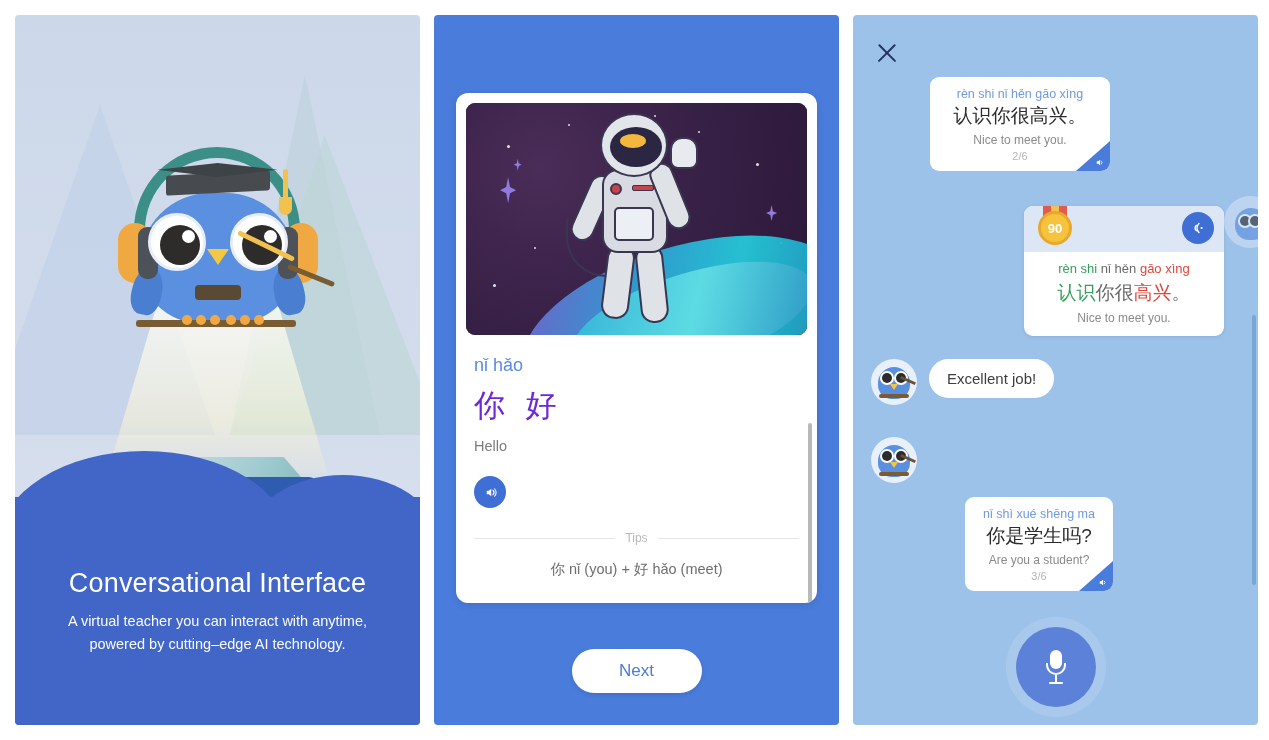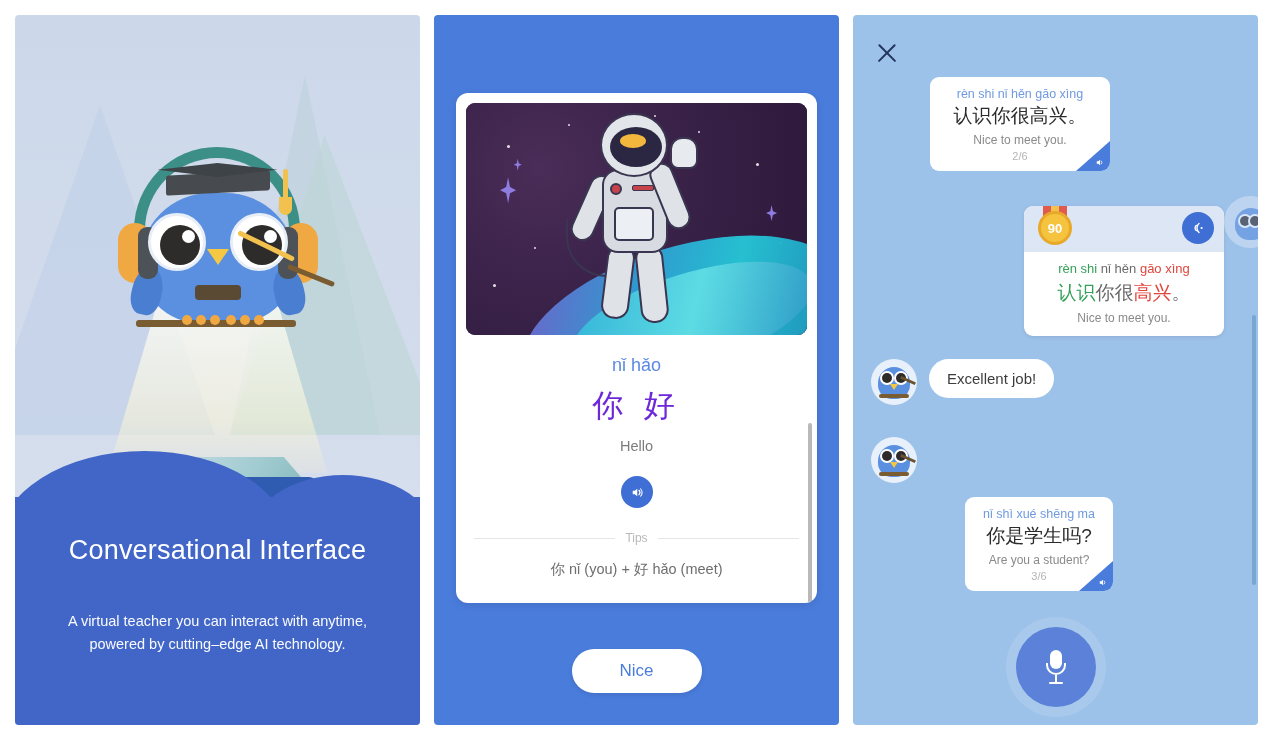--- a/index.html
+++ b/index.html
@@ -146,21 +146,21 @@
     background:#4166c7; border-radius:50% 50% 0 0 / 100% 100% 0 0;
   }
   .p1 .wave-front:after{
     content:''; position:absolute; right:-4%; top:-22px; width:46%; height:62px;
     background:#4166c7; border-radius:50% 50% 0 0 / 100% 100% 0 0;
   }
   .p1 .copy {
     position:absolute; left:0; right:0; bottom:70px;
     text-align:center; color:#fff;
   }
-  .p1 .copy h1 { font-size:27px; font-weight:400; letter-spacing:.2px; margin-bottom:44px; }
+  .p1 .copy h1 { font-size:27px; font-weight:400; letter-spacing:.2px; margin-bottom:11px; }
   .p1 .copy p { font-size:14.5px; line-height:1.55; font-weight:400; opacity:.97; }
 
   
   .p2 { background:#4a7cdc; }
   .p2 .topbar { display:flex; align-items:center; gap:16px; padding:26px 22px 0 22px; }
   .icon-x { width:24px; height:24px; position:relative; cursor:pointer; flex:0 0 24px;}
   .icon-x:before,.icon-x:after{content:'';position:absolute;left:0;top:11px;width:24px;height:2.4px;background:#fff;border-radius:2px;}
   .icon-x:before{transform:rotate(45deg);} .icon-x:after{transform:rotate(-45deg);}
   .progress { flex:1; height:11px; background:#f2f4f8; border-radius:6px; position:relative; }
   .progress .fill { position:absolute;left:0;top:0;bottom:0;background:#6cd016;border-radius:6px; }
@@ -199,21 +199,21 @@
   .astro .chestbox{position:absolute;left:52px;top:96px;width:40px;height:34px;background:#eceff3;border:2.2px solid #3a3550;border-radius:5px;}
   .astro .reddot{position:absolute;left:48px;top:72px;width:12px;height:12px;background:#c6434a;border:2px solid #3a3550;border-radius:50%;}
   .astro .redbar{position:absolute;left:70px;top:74px;width:22px;height:6px;background:#c6434a;border:1.6px solid #3a3550;border-radius:2px;}
   .astro .armR{position:absolute;left:96px;top:50px;width:24px;height:70px;background:#dfe3e8;border:2.5px solid #3a3550;border-radius:13px;transform:rotate(-22deg);}
   .astro .hand{position:absolute;left:108px;top:26px;width:28px;height:32px;background:#e7eaef;border:2.5px solid #3a3550;border-radius:12px 12px 8px 8px;}
   .astro .armL{position:absolute;left:18px;top:62px;width:24px;height:70px;background:#dfe3e8;border:2.5px solid #3a3550;border-radius:13px;transform:rotate(24deg);}
   .astro .legL{position:absolute;left:42px;top:134px;width:28px;height:74px;background:#dfe3e8;border:2.5px solid #3a3550;border-radius:13px;transform:rotate(7deg);}
   .astro .legR{position:absolute;left:76px;top:134px;width:28px;height:78px;background:#dfe3e8;border:2.5px solid #3a3550;border-radius:13px;transform:rotate(-6deg);}
   .astro .cord{position:absolute;left:4px;top:108px;width:66px;height:58px;border:2.2px solid #3a3550;border-top:none;border-right:none;border-radius:0 0 0 40px;}
 
-  .card .body { padding:20px 18px 0 18px; text-align:center; position:relative; }
+  .card .body { padding:20px 18px 0 18px; position:relative; }
   .pinyin-main { color:#5b8ae4; font-size:18px; margin-bottom:9px; }
   .hanzi-main { font-size:31px; color:#6d28d9; letter-spacing:6px; margin-bottom:11px; }
   .trans-main { font-size:14.5px; color:#7c7c7c; margin-bottom:22px; }
   .audio-btn {
     width:32px;height:32px;border-radius:50%;background:#3f6fd4;
     display:inline-flex;align-items:center;justify-content:center;color:#fff;font-size:15px;cursor:pointer;
   }
   .tips-divider{
     position:absolute; left:18px; right:18px; bottom:58px;
     display:flex; align-items:center; gap:10px; color:#b9b9b9; font-size:12px;
@@ -432,21 +432,21 @@
         </div>
       </div>
 
       <div class="card-scroll"></div>
       <div class="tips-divider">
         <span>Tips</span>
       </div>
       <div class="tips-text">你 nǐ (you) + 好 hǎo (meet)</div>
     </div>
 
-    <button class="next-btn">Nice</button>
+    <button class="next-btn">Next</button>
   </div>
 
   <div class="panel p3">
     <div class="icon-x close"></div>
 
     <div class="chat">
 
       <div class="bubble msg1">
         <div class="bub-pinyin">rèn shi nǐ hěn gāo xìng</div>
         <div class="bub-hanzi">认识你很高兴。</div>

